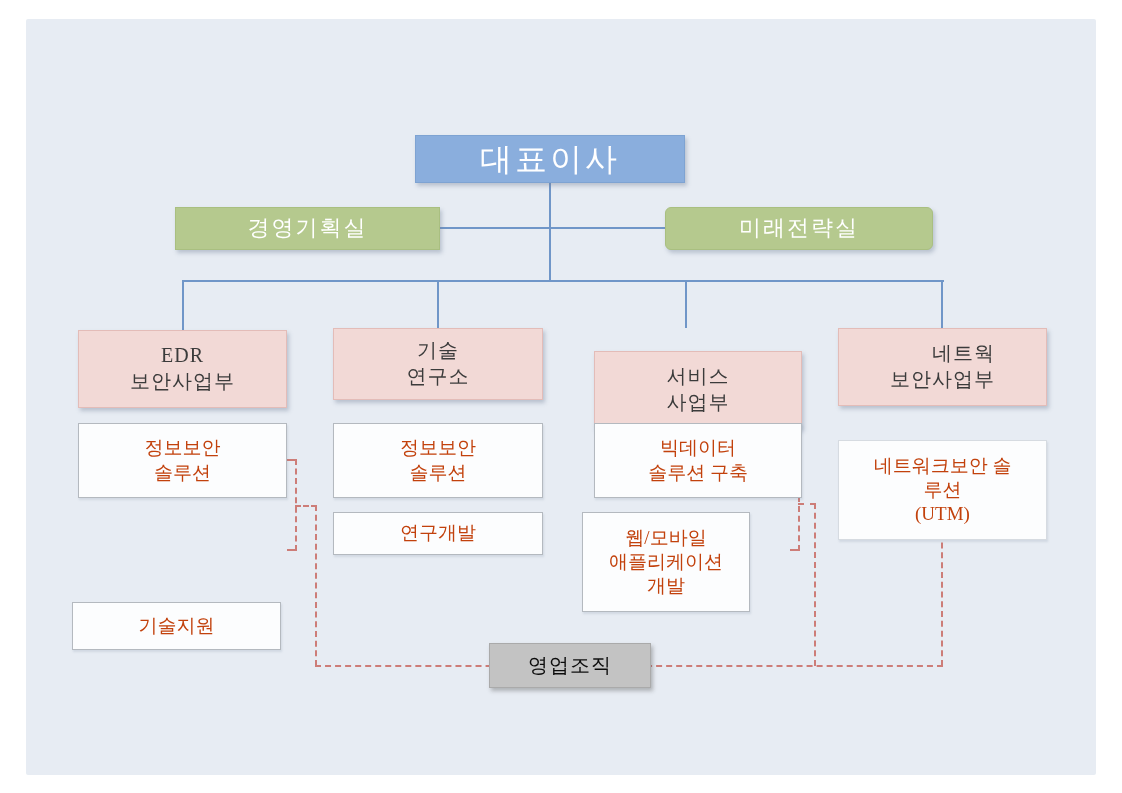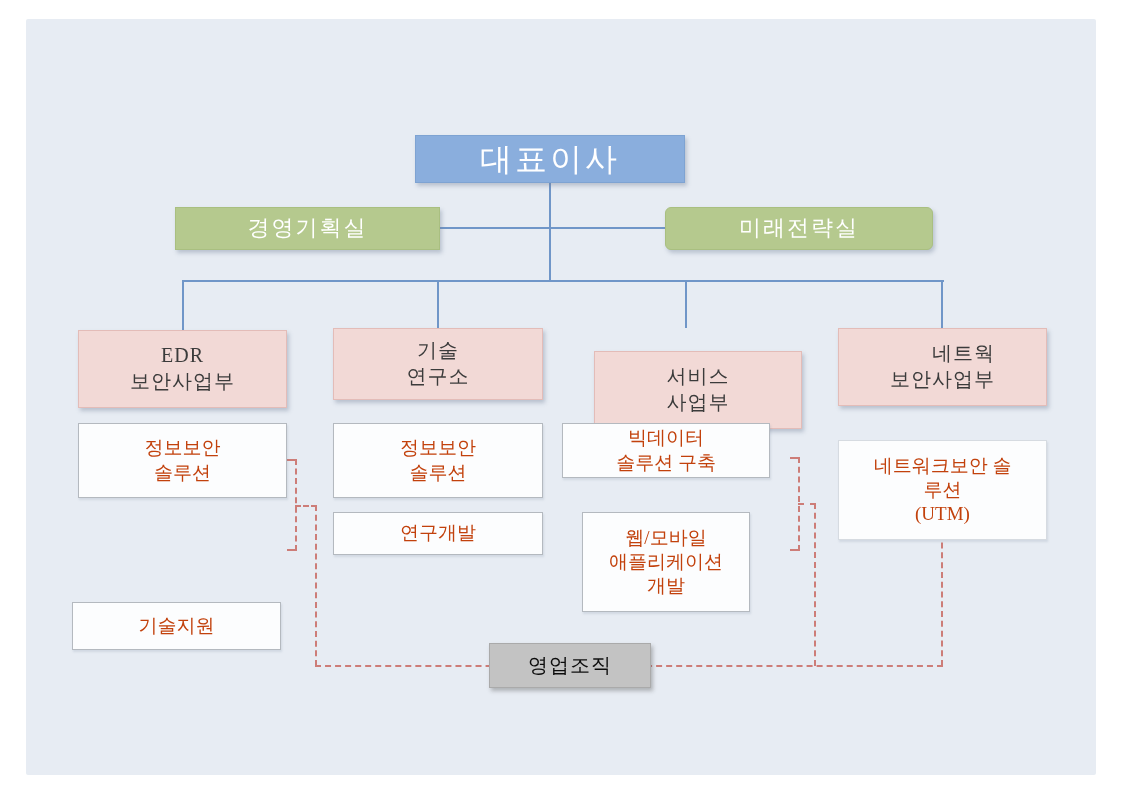--- a/index.html
+++ b/index.html
@@ -109,21 +109,21 @@
 보안사업부</div>
 
   <div class="node node-sub" style="left:78px;top:423px;width:209px;height:75px;">정보보안
 솔루션</div>
   <div class="node node-sub" style="left:72px;top:602px;width:209px;height:48px;">기술지원</div>
 
   <div class="node node-sub" style="left:333px;top:423px;width:210px;height:75px;">정보보안
 솔루션</div>
   <div class="node node-sub" style="left:333px;top:512px;width:210px;height:43px;">연구개발</div>
 
-  <div class="node node-sub" style="left:562px;top:423px;width:208px;height:55px;font-family:Liberation Serif, serif;">빅데이터
+  <div class="node node-sub" style="left:594px;top:423px;width:208px;height:75px;font-family:Liberation Serif, serif;">빅데이터
 솔루션 구축</div>
   <div class="node node-sub" style="left:582px;top:512px;width:168px;height:100px;">웹/모바일
 애플리케이션
 개발</div>
 
   <div class="node node-sub node-sub-light" style="left:838px;top:440px;width:209px;height:100px;font-family:Liberation Serif, serif;">네트워크보안 솔
 루션
 (UTM)</div>
 
   <div class="node node-sales" style="left:489px;top:643px;width:162px;height:45px;">영업조직</div>

